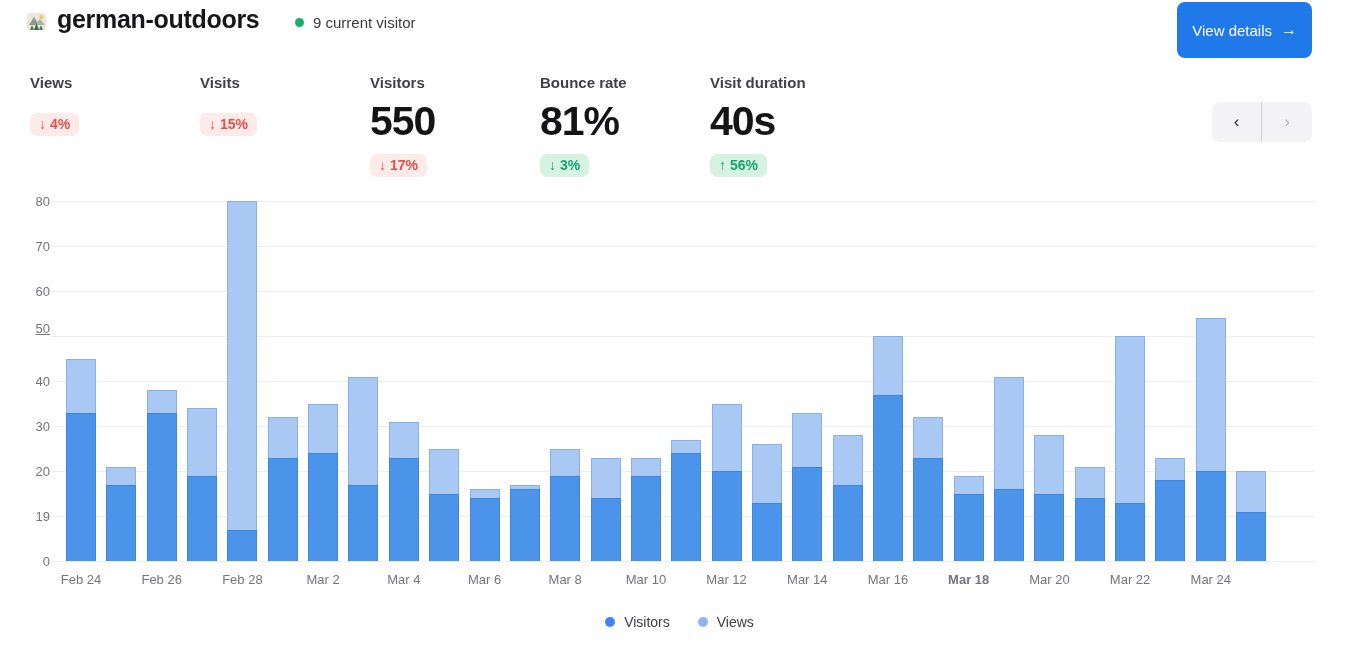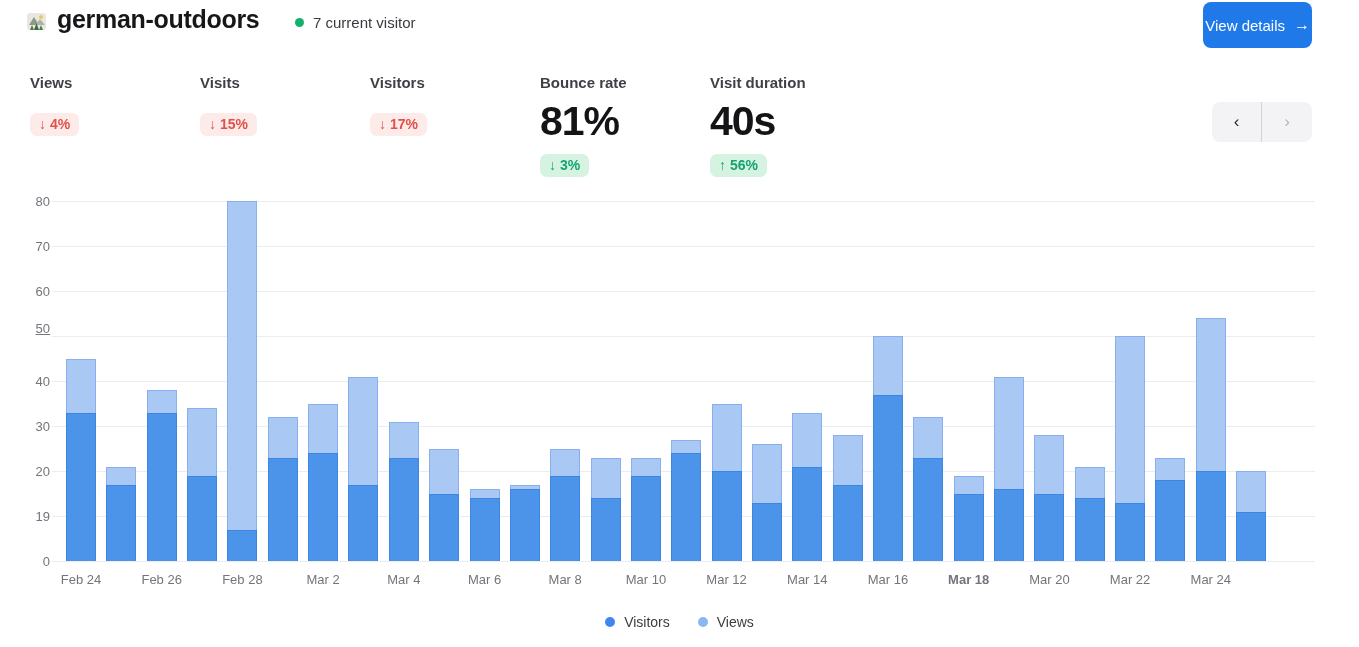--- a/index.html
+++ b/index.html
@@ -6,21 +6,21 @@
   html,body { background:#fff; }
   body { font-family:"Liberation Sans", sans-serif; }
   #app { position:relative; width:1359px; height:647px; background:#ffffff; overflow:hidden; }
 
   
   .favicon { position:absolute; left:26px; top:11px; width:21px; height:21px; }
   .site-title { position:absolute; left:57px; top:5px; font-size:25px; font-weight:700; color:#17171a; letter-spacing:-0.3px; }
   .visitor-status { position:absolute; left:295px; top:14px; display:flex; align-items:center; gap:9px; }
   .visitor-dot { width:9px; height:9px; border-radius:50%; background:#13b16c; }
   .visitor-text { font-size:15px; color:#3a3a40; }
-  .view-details-btn { position:absolute; right:47px; top:2px; height:46px; padding:0 2px; background:#2079e9; border:none; border-radius:8px; color:#fff; font-size:15px; font-family:inherit; display:flex; align-items:center; gap:9px; cursor:pointer; }
+  .view-details-btn { position:absolute; right:47px; top:2px; height:56px; padding:0 15px; background:#2079e9; border:none; border-radius:8px; color:#fff; font-size:15px; font-family:inherit; display:flex; align-items:center; gap:9px; cursor:pointer; }
   .view-details-btn .arrow { font-size:16px; }
 
   
   .stats { position:absolute; left:30px; top:74px; }
   .stat { position:absolute; top:0; width:165px; }
   .stat-label { font-size:15px; font-weight:700; color:#404046; margin-bottom:10px; }
   .stat-value { font-size:41px; font-weight:700; color:#141417; line-height:1; letter-spacing:-1px; }
   .badge { display:inline-flex; align-items:center; gap:4px; margin-top:12px; padding:3px 9px 4px; border-radius:7px; font-size:14px; font-weight:700; }
   .badge--red { background:#fcebe9; color:#e25049; }
   .badge--green { background:#d6f3e1; color:#16a371; }
@@ -58,21 +58,21 @@
     <polygon points="3,14 8,6 13,14" fill="#8a9a86"></polygon>
     <polygon points="9,14 14,8 19,14" fill="#aab5a2"></polygon>
     <circle cx="15" cy="6" r="2" fill="#e8c763"></circle>
     <polygon points="8,19 10.5,12 13,19" fill="#3e6b46"></polygon>
     <polygon points="4,19 6,14 8,19" fill="#4c7a52"></polygon>
     <polygon points="13,19 15,14 17,19" fill="#4c7a52"></polygon>
   </svg>
   <div class="site-title">german-outdoors</div>
   <div class="visitor-status">
     <span class="visitor-dot"></span>
-    <span class="visitor-text">7 current visitor</span>
+    <span class="visitor-text">9 current visitor</span>
   </div>
   <button class="view-details-btn">
     <span>View details</span>
     <span class="arrow">→</span>
   </button>
 
   <div class="stats">
     <div class="stat" style="left:0">
       <div class="stat-label">Views</div>
       <div><span class="badge badge--red">
@@ -82,20 +82,21 @@
     </div>
     <div class="stat" style="left:170px">
       <div class="stat-label">Visits</div>
       <div><span class="badge badge--red">
             <span>↓</span>
             <span>15%</span>
           </span></div>
     </div>
     <div class="stat" style="left:340px">
       <div class="stat-label">Visitors</div>
+      <div class="stat-value">550</div>
       <div><span class="badge badge--red">
             <span>↓</span>
             <span>17%</span>
           </span></div>
     </div>
     <div class="stat" style="left:510px">
       <div class="stat-label">Bounce rate</div>
       <div class="stat-value">81%</div>
       <div><span class="badge badge--green">
             <span>↓</span>

